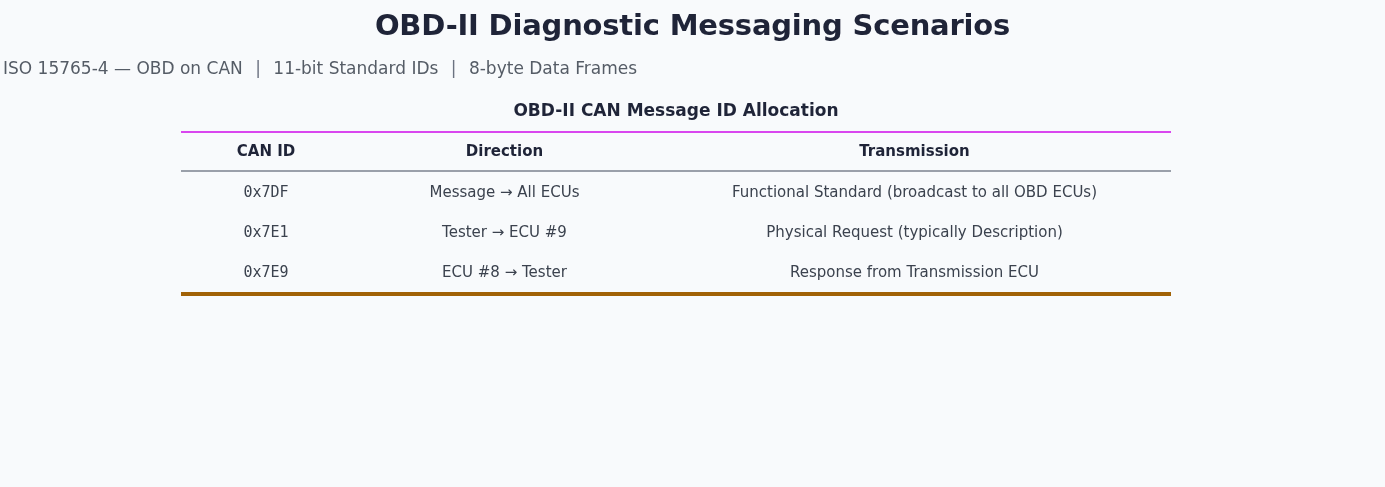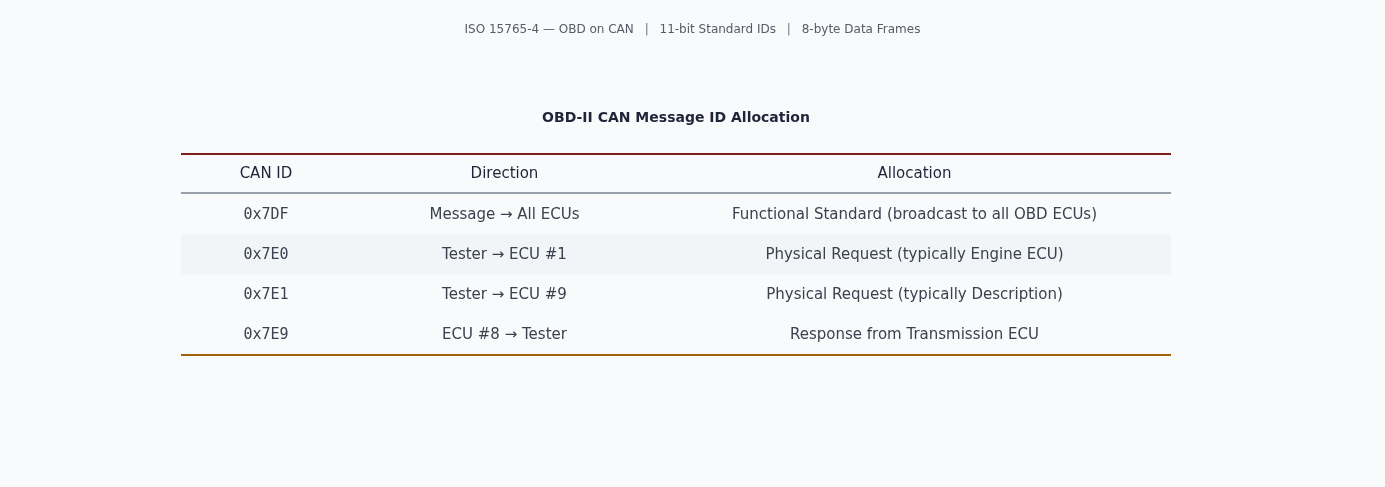--- a/index.html
+++ b/index.html
@@ -22,86 +22,87 @@
   .page-title {
     margin: 0;
     padding-top: 8px;
     text-align: center;
     font-size: 29px;
     font-weight: bold;
     color: #1f2438;
     letter-spacing: -0.2px;
   }
   .page-subtitle {
-    margin: 9px;
+    margin: 3px;
     padding-top: 13px;
-    text-align: center;
-    font-size: 12px;
+    text-align: left;
+    font-size: 17px;
     font-weight: normal;
     color: #555c66;
   }
   .page-subtitle .sep {
     padding: 0 7px;
     color: #6b7280;
   }
   .table-block {
     position: absolute;
     left: 181px;
     top: 100px;
     width: 990px;
   }
   .table-caption {
     text-align: center;
-    font-size: 14px;
+    font-size: 17px;
     font-weight: bold;
     color: #1f2438;
-    padding-bottom: 28px;
+    padding-bottom: 11px;
   }
   table.data-table {
     border-collapse: collapse;
     width: 990px;
     table-layout: fixed;
   }
   table.data-table thead th {
     font-size: 15px;
-    font-weight: normal;
+    font-weight: bold;
     color: #1f2438;
     text-align: center;
     padding: 9px 4px 10px 4px;
-    border-top: 2px solid #7f1d1d;
+    border-top: 2px solid #d946ef;
     border-bottom: 2px solid #9aa0aa;
   }
   table.data-table tbody td {
     font-size: 15px;
     color: #3b424e;
     text-align: center;
     padding: 0;
     height: 40px;
     vertical-align: middle;
   }
   table.data-table tbody tr.stripe td {
     background: #f1f5f8;
   }
   table.data-table tbody tr:last-child td {
-    border-bottom: 2px solid #a16207;
+    border-bottom: 4px solid #a16207;
   }
   td.can-id {
     font-family: "DejaVu Sans Mono", "Liberation Mono", monospace;
     font-size: 15px;
     color: #3b424e;
   }
   col.c-canid { width: 170px; }
   col.c-dir   { width: 307px; }
   col.c-desc  { width: 513px; }
 </style>
 </head>
 <body>
 
 <div class="page">
 
+  <h1 class="page-title">OBD-II Diagnostic Messaging Scenarios</h1>
 
   <div class="page-subtitle">
     <span>ISO 15765-4 — OBD on CAN</span>
     <span class="sep">|</span>
     <span>11-bit Standard IDs</span>
     <span class="sep">|</span>
     <span>8-byte Data Frames</span>
   </div>
 
   <div class="table-block">
@@ -111,33 +112,28 @@
     <table class="data-table">
       <colgroup>
         <col class="c-canid">
         <col class="c-dir">
         <col class="c-desc">
       </colgroup>
       <thead>
         <tr>
           <th>CAN ID</th>
           <th>Direction</th>
-          <th>Allocation</th>
+          <th>Transmission</th>
         </tr>
       </thead>
       <tbody>
         <tr>
           <td class="can-id">0x7DF</td>
           <td>Message → All ECUs</td>
           <td>Functional Standard (broadcast to all OBD ECUs)</td>
-        </tr>
-        <tr class="stripe">
-          <td class="can-id">0x7E0</td>
-          <td>Tester → ECU #1</td>
-          <td>Physical Request (typically Engine ECU)</td>
         </tr>
         <tr>
           <td class="can-id">0x7E1</td>
           <td>Tester → ECU #9</td>
           <td>Physical Request (typically Description)</td>
         </tr>
         <tr>
           <td class="can-id">0x7E9</td>
           <td>ECU #8 → Tester</td>
           <td>Response from Transmission ECU</td>

